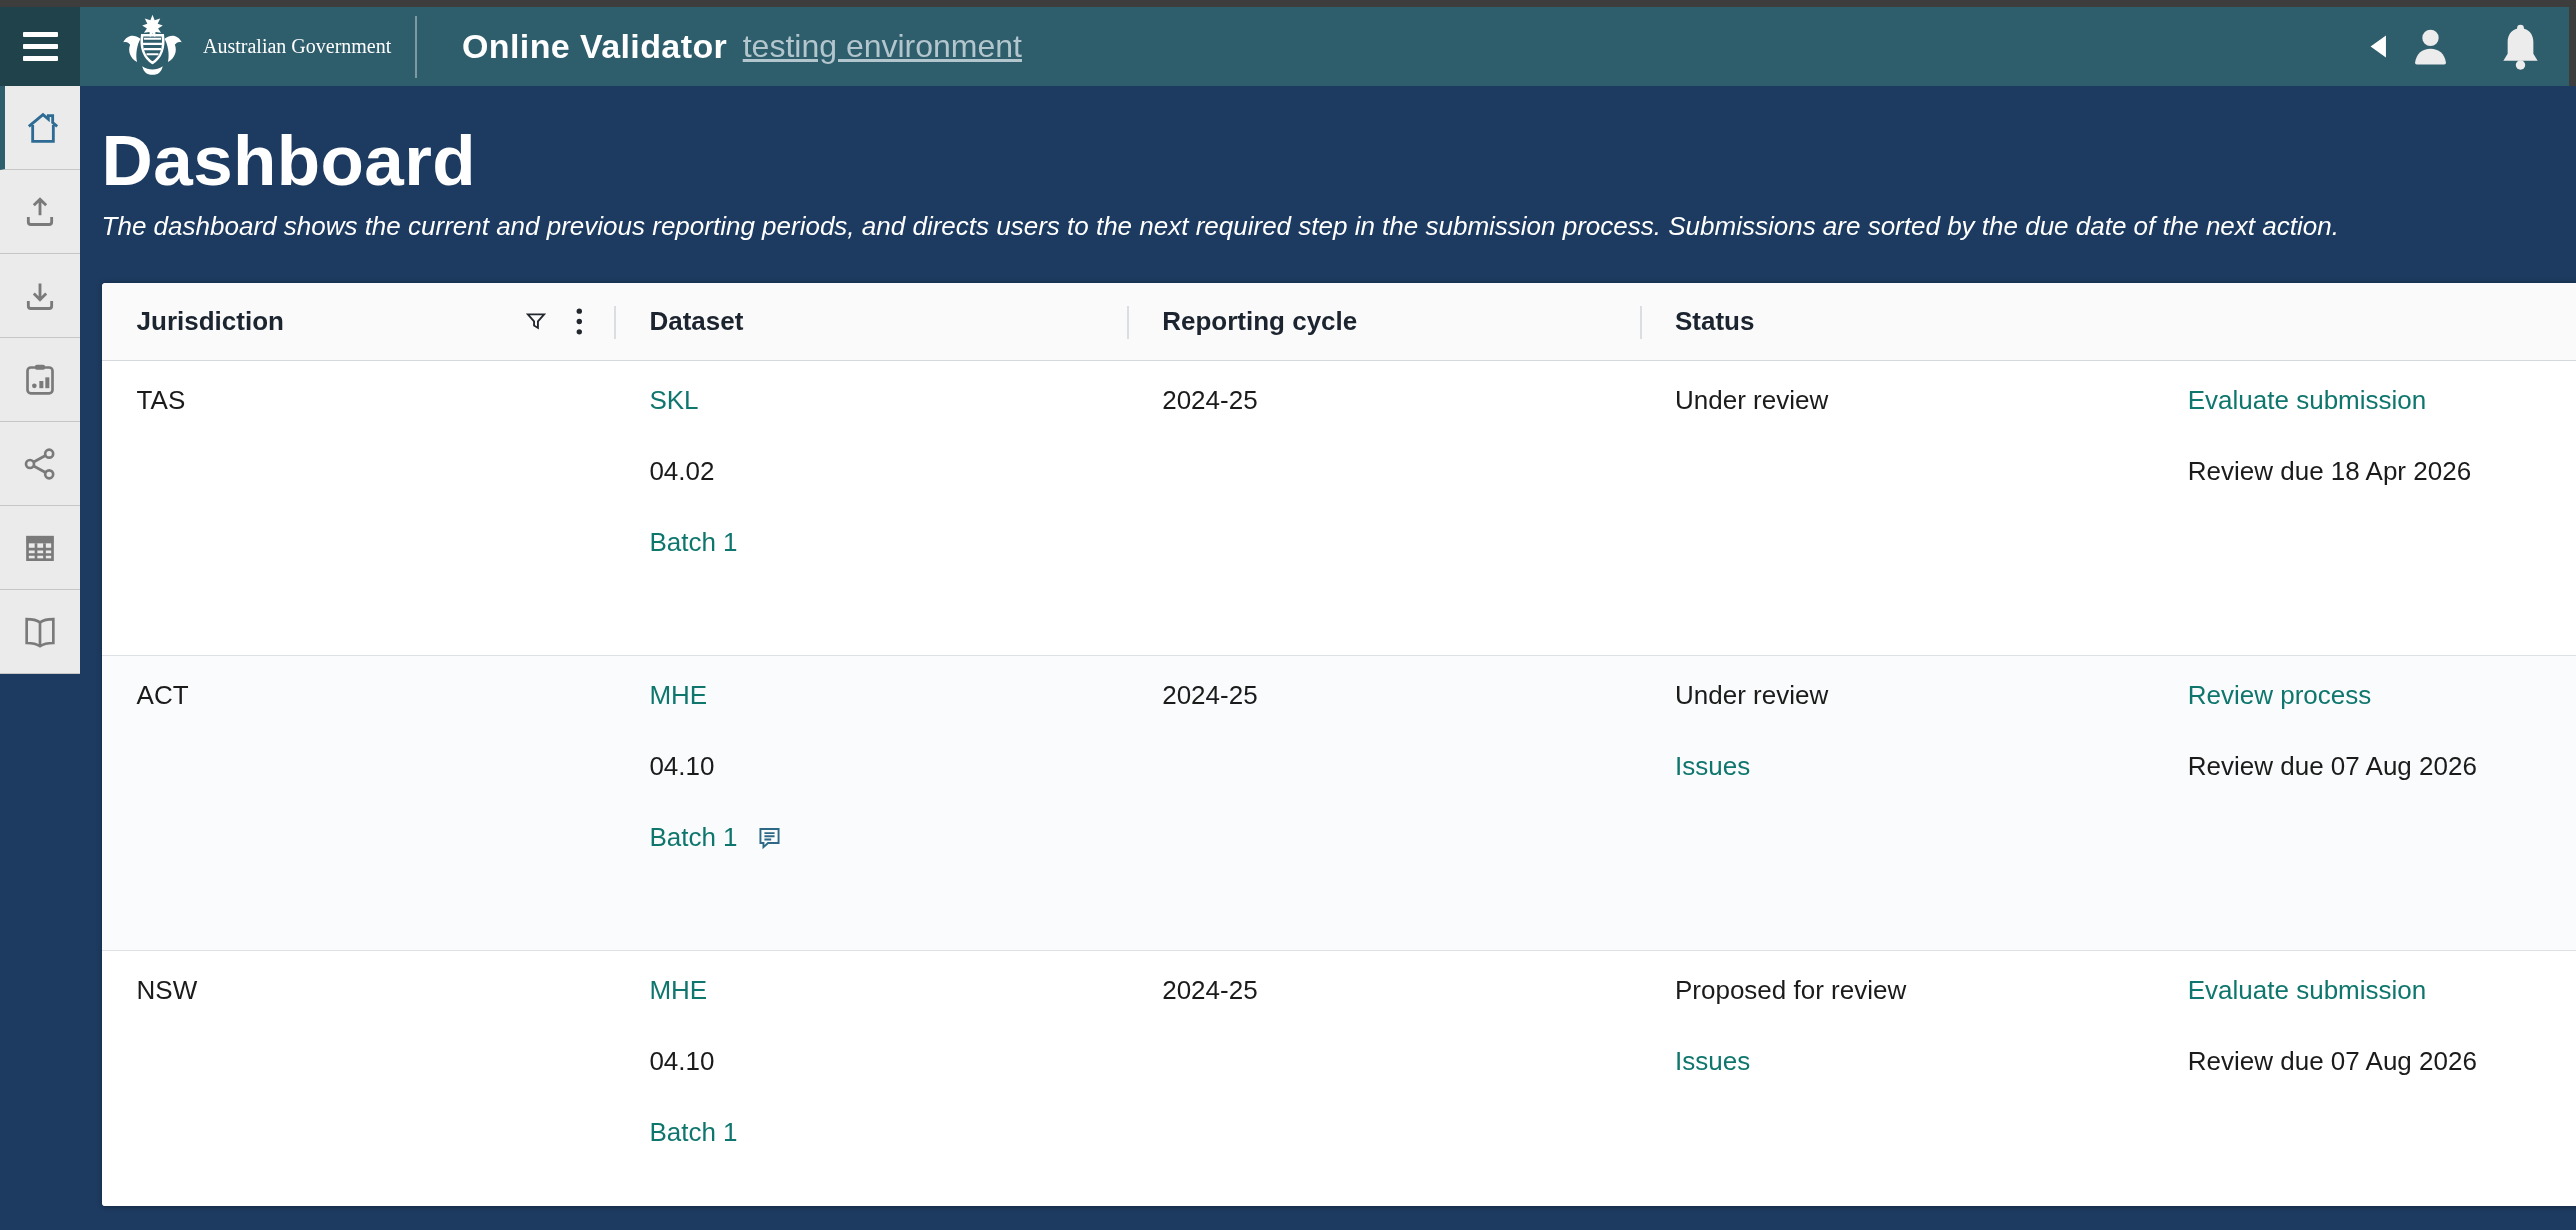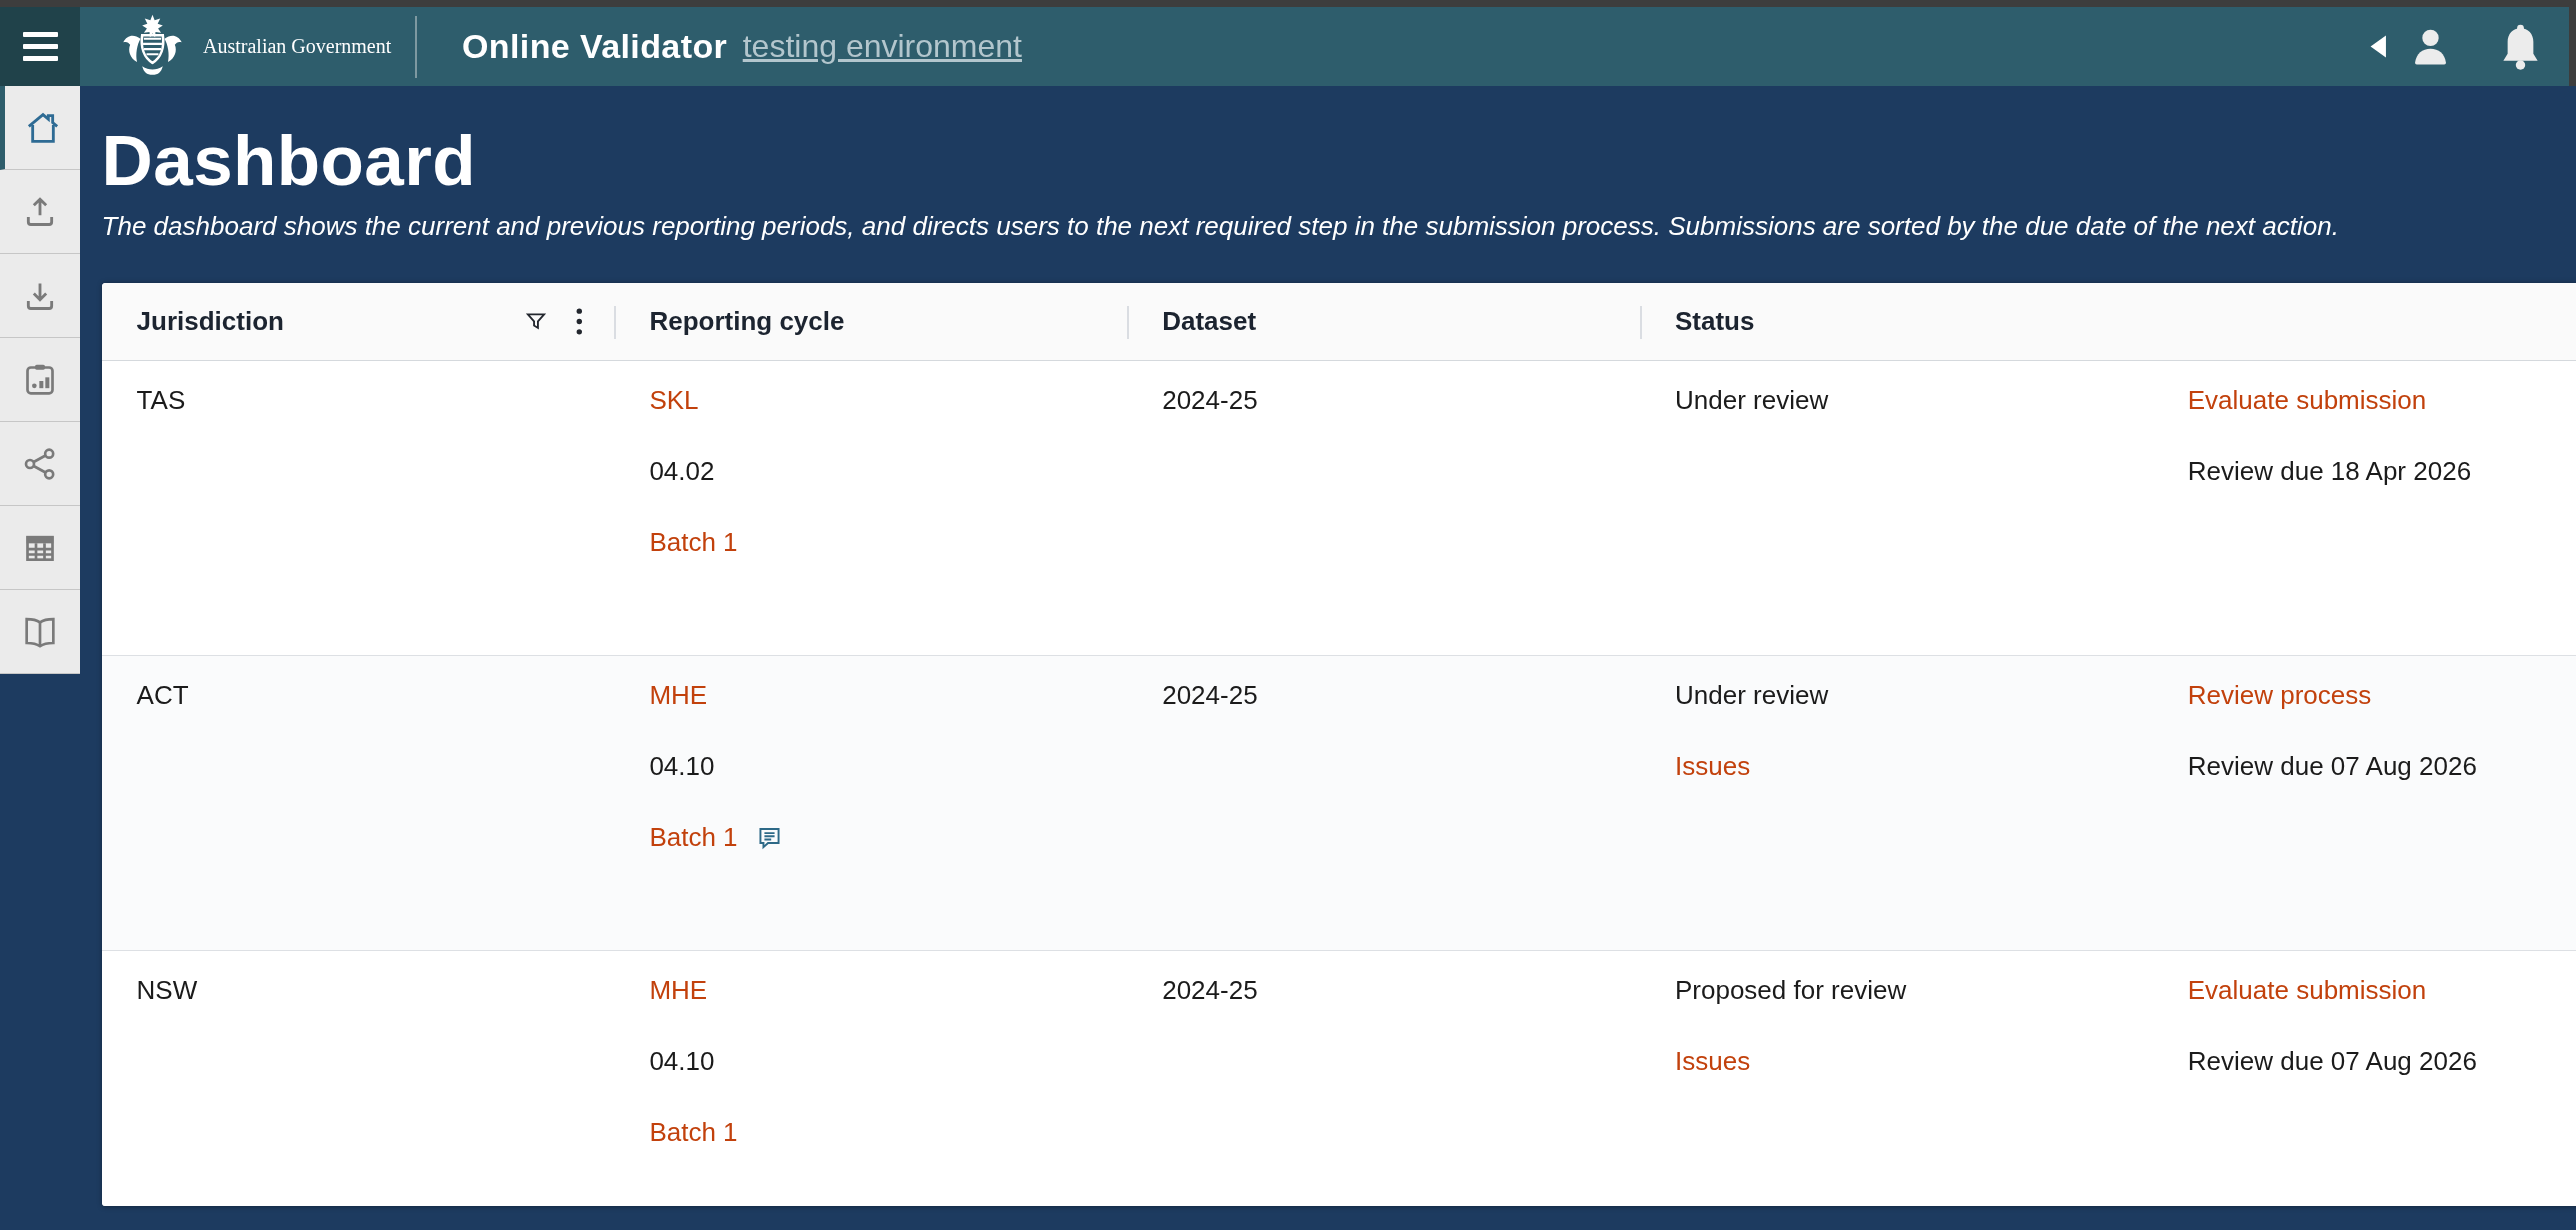--- a/index.html
+++ b/index.html
@@ -71,21 +71,21 @@
   .th-icons { margin-left:auto; margin-right:31px; display:flex; align-items:center; gap:26px; }
   .th-icons svg { display:block; cursor:pointer; }
 
   .trow {
     display:grid; grid-template-columns:repeat(5,1fr); height:295px;
     border-bottom:0.9px solid #dde0e4; background:#ffffff;
   }
   .trow.alt { background:#fafbfc; }
   .cell { padding:3.5px 0 0 35px; font-size:26px; color:#1b1b1b; }
   .line { height:71px; display:flex; align-items:center; gap:17.3px; white-space:nowrap; }
-  .link { color:#c2410c; cursor:pointer; text-decoration:none; }
+  .link { color:#0f766e; cursor:pointer; text-decoration:none; }
 
   .scroll-thumb {
     position:absolute; top:26px; right:5.2px; width:10.4px; height:45px;
     border-radius:5.2px; background:#d9dee4; cursor:pointer;
   }
 </style>
 </head>
 <body>
 
 <div class="top-strip"></div>
@@ -206,25 +206,25 @@
           </svg>
           <svg width="8.6" height="29" viewBox="0 0 8 28" fill="#23272e">
             <circle cx="4" cy="4" r="2.6"></circle>
               <circle cx="4" cy="14" r="2.6"></circle>
               <circle cx="4" cy="24" r="2.6"></circle>
           </svg>
         </span>
       </div>
       <div class="th">
         <span class="col-divider"></span>
-        <span>Reporting cycle</span>
+        <span>Dataset</span>
       </div>
       <div class="th">
         <span class="col-divider"></span>
-        <span>Dataset</span>
+        <span>Reporting cycle</span>
       </div>
       <div class="th">
         <span class="col-divider"></span>
         <span>Status</span>
       </div>
     </div>
 
     <div class="trow">
       <div class="cell">
         <div class="line">

